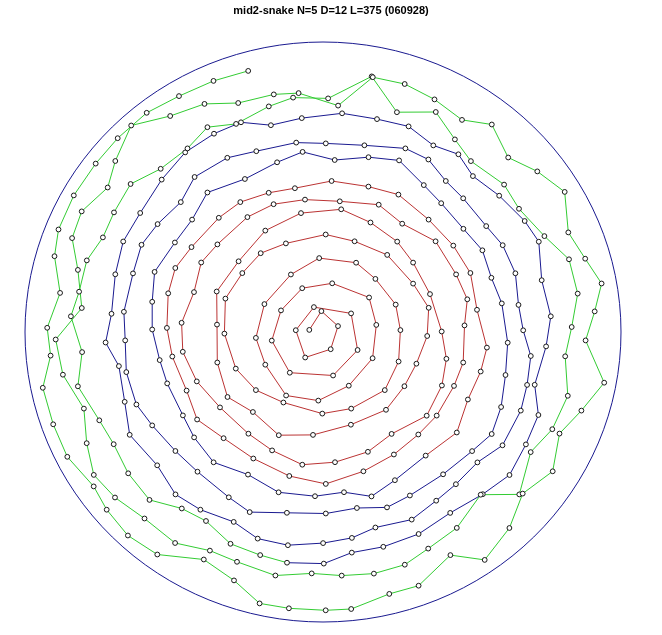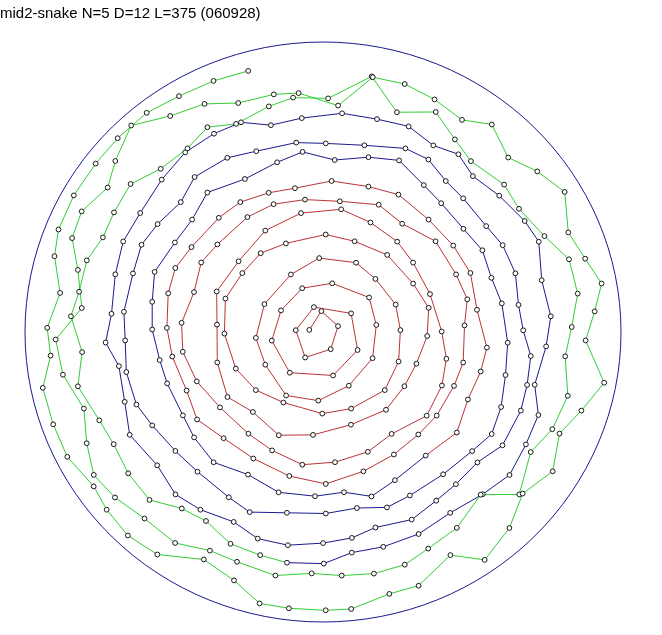--- a/index.html
+++ b/index.html
@@ -13,23 +13,25 @@
     width: 662px;
     height: 635px;
     background: #ffffff;
     overflow: hidden;
   }
   .figure-title {
     position: absolute;
     top: 4px;
     left: 0;
     width: 100%;
-    font-size: 15px;
+    text-align: center;
+    font-size: 11px;
     color: #000000;
     letter-spacing: 0px;
+    font-weight: bold;
   }
   svg.plot {
     position: absolute;
     top: 0;
     left: 0;
   }
 </style>
 </head>
 <body>
 

